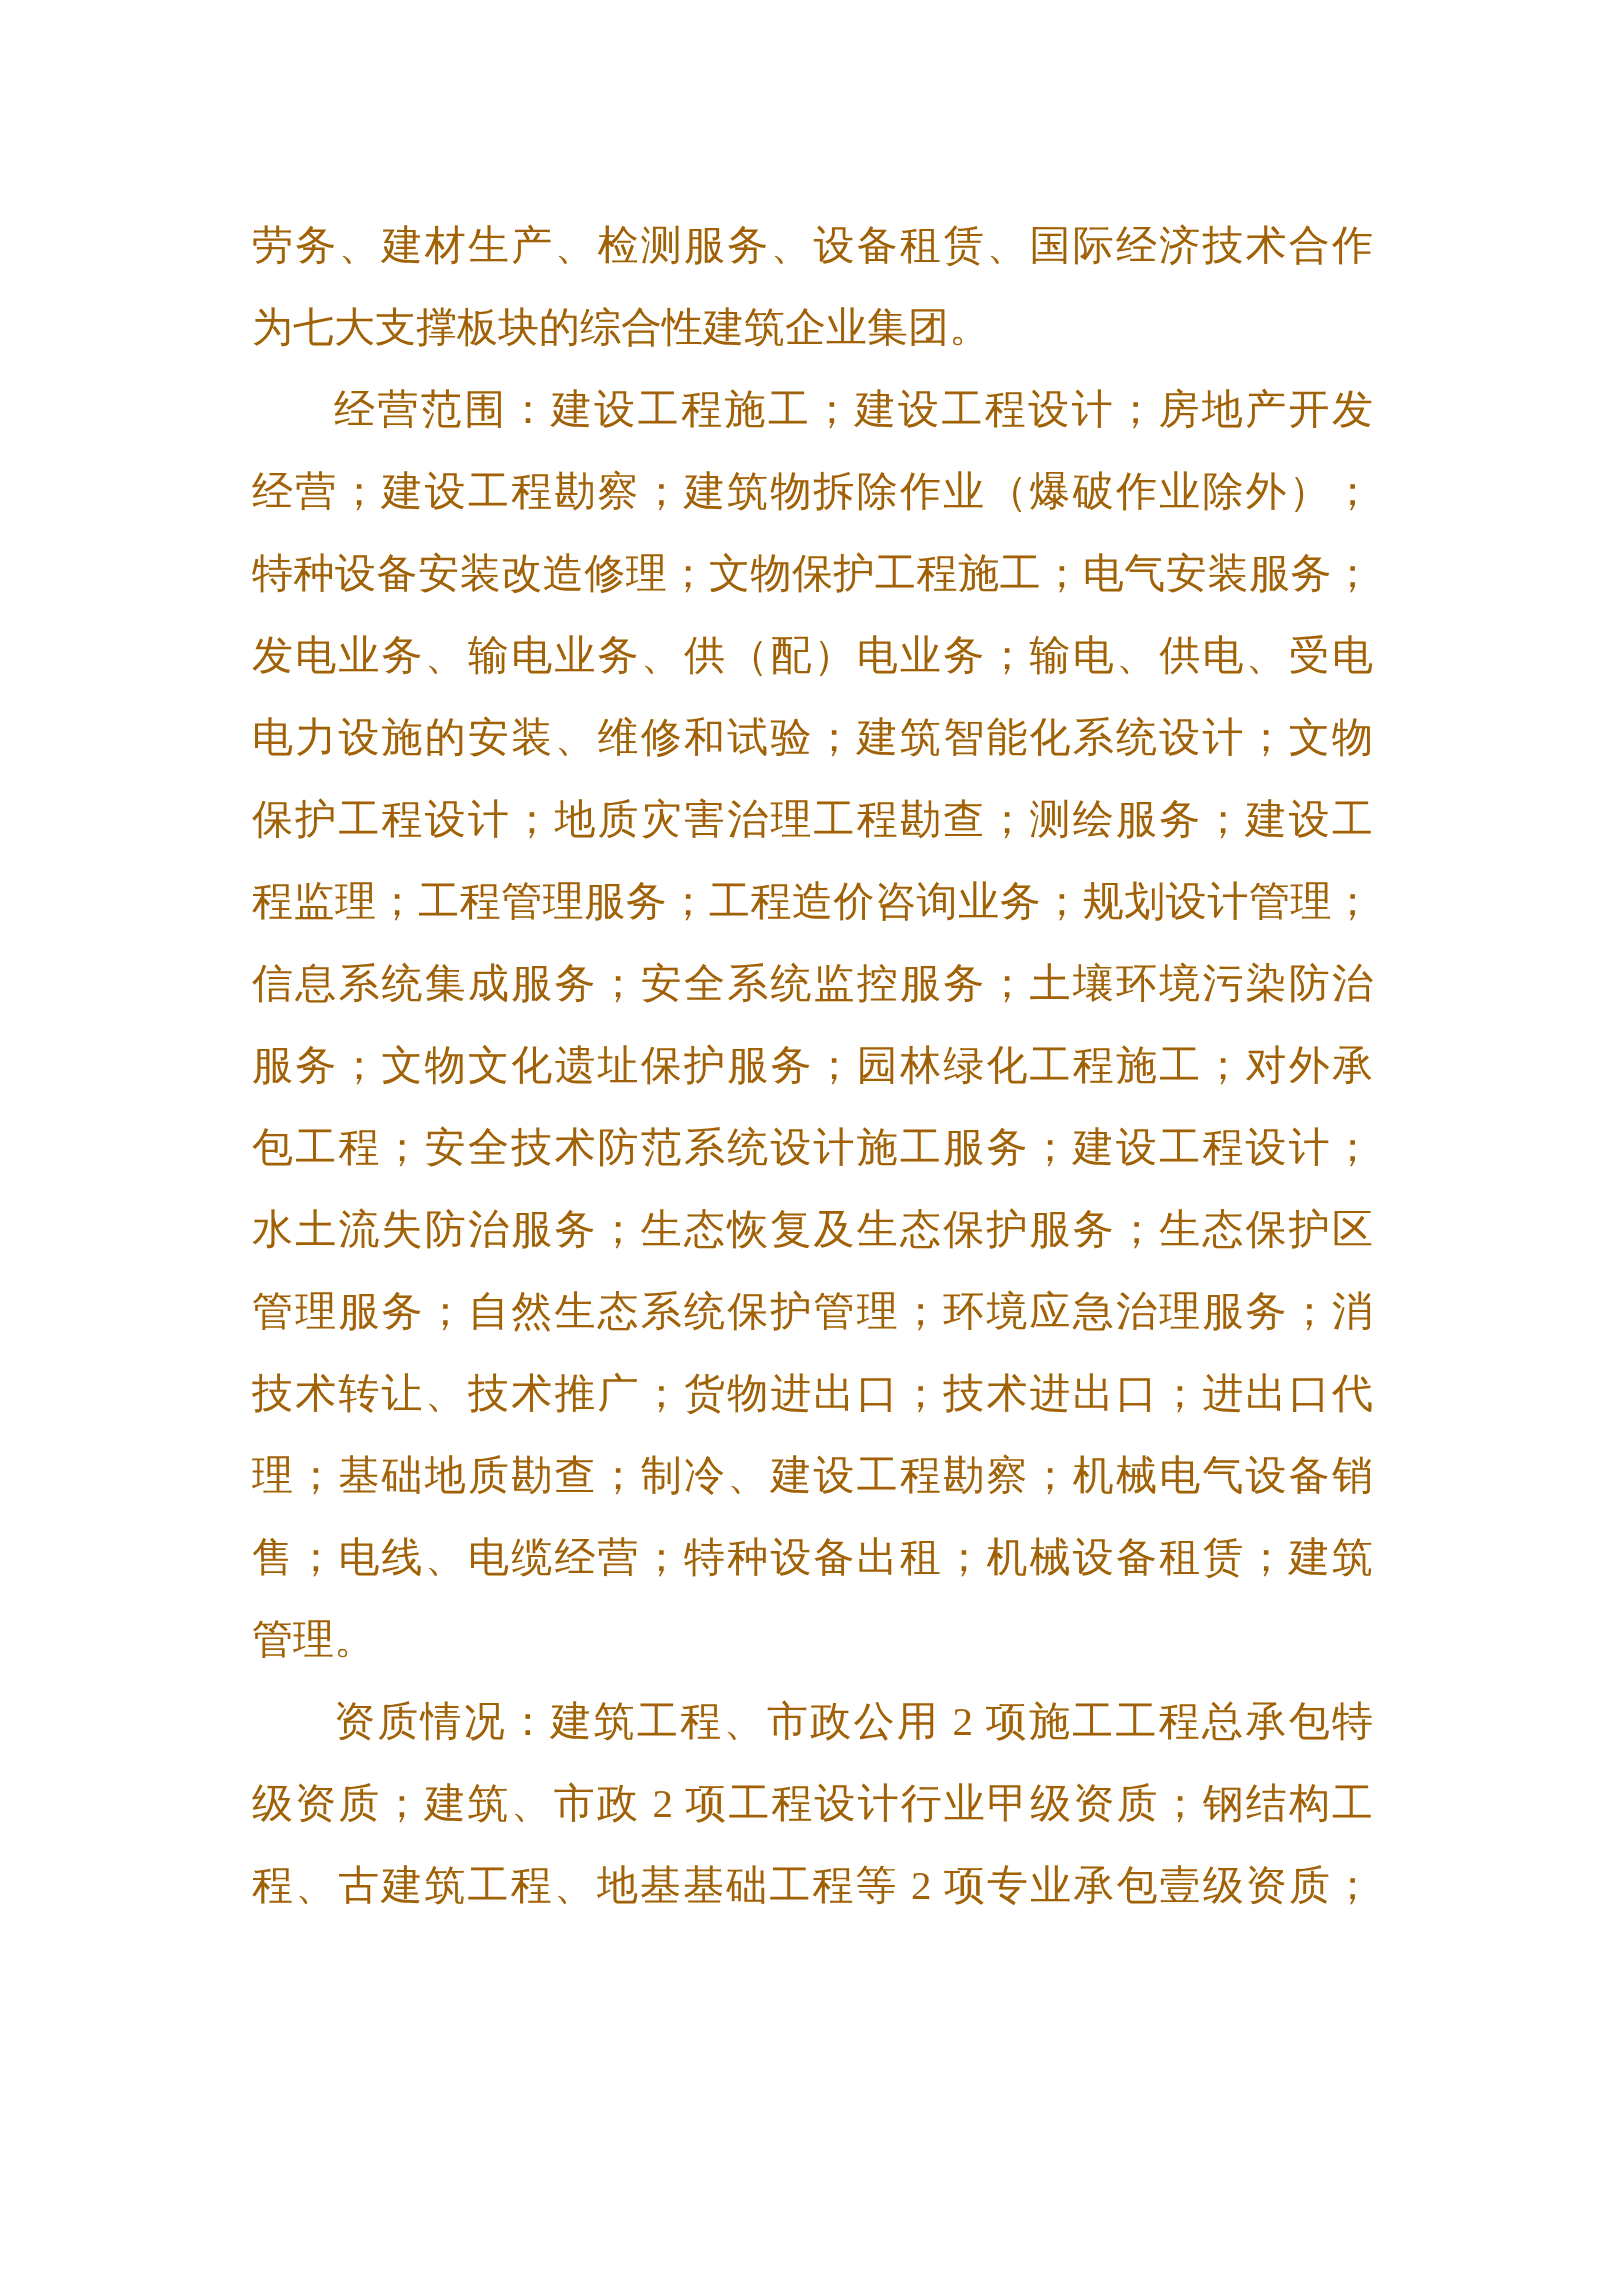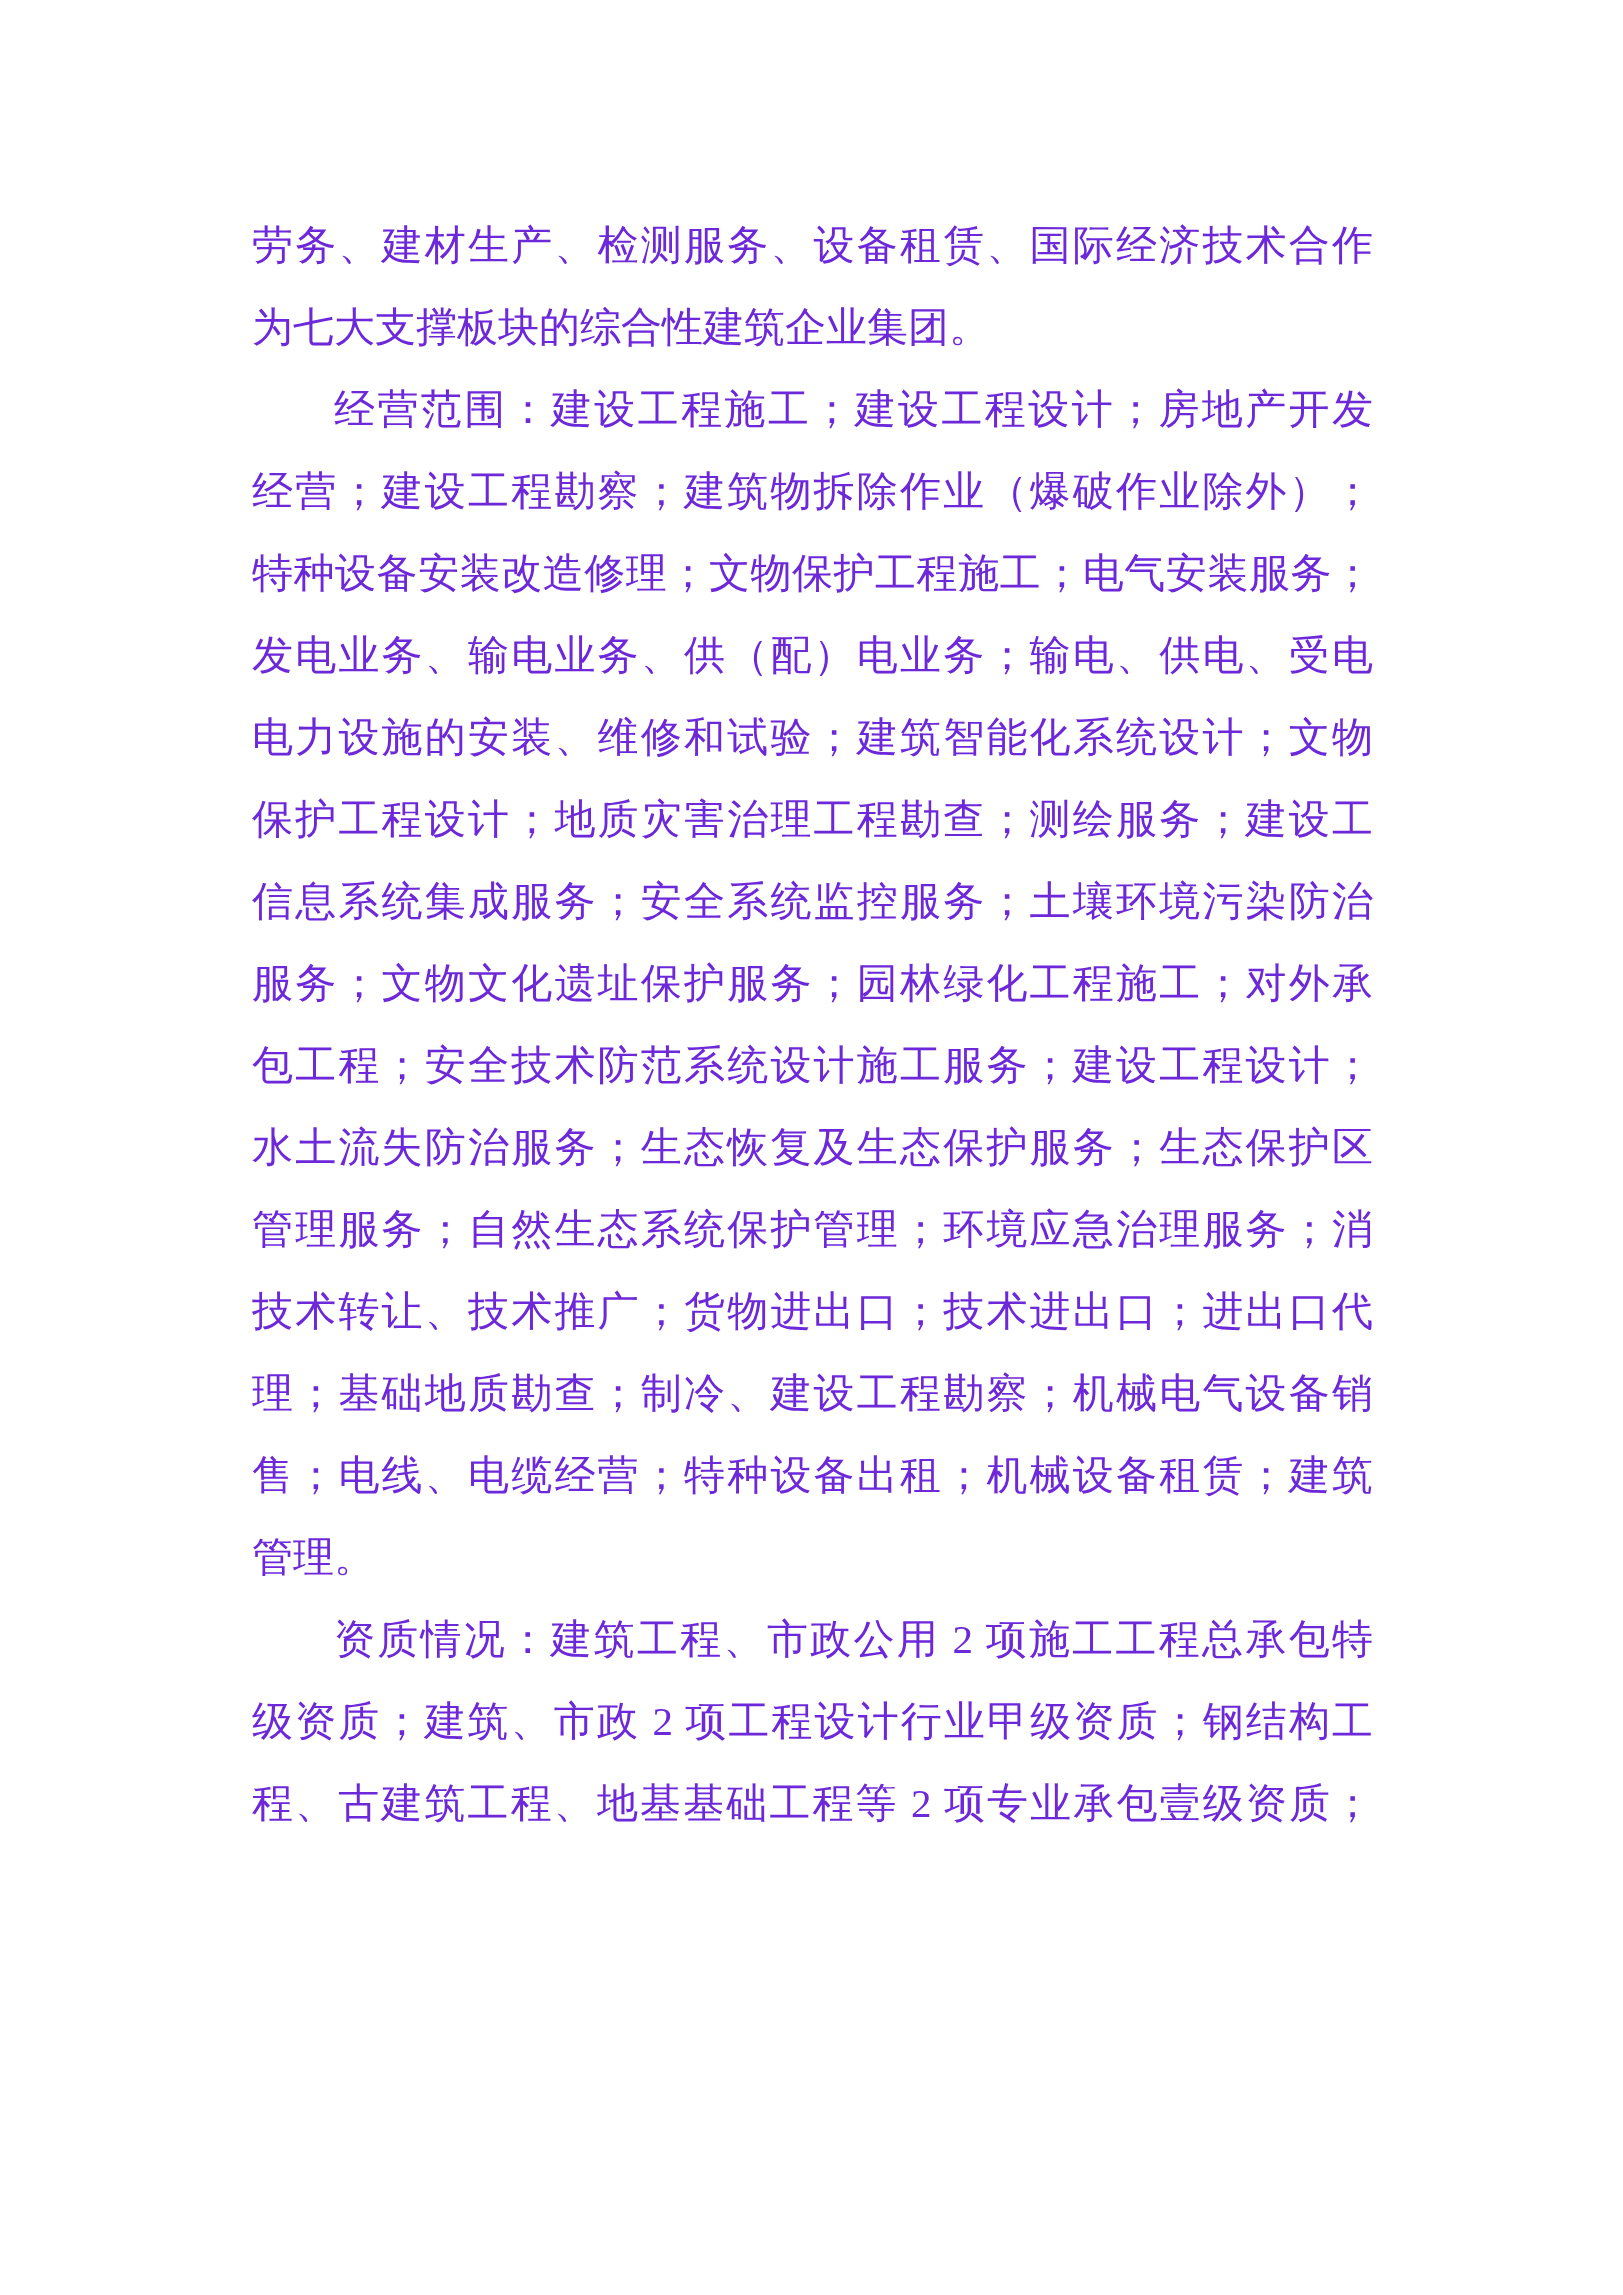--- a/index.html
+++ b/index.html
@@ -17,21 +17,21 @@
   .page {
     position: absolute;
     inset: 0;
     background: #ffffff;
   }
   .textblock {
     position: absolute;
     left: 252px;
     top: 204px;
     width: 1121px;
-    color: #6d28d9;
+    color: #a16207;
   }
   .line {
     font-size: 41px;
     line-height: 82px;
     letter-spacing: 0;
     white-space: normal;
   }
   .line.justify {
     text-align: justify;
     text-align-last: justify;
@@ -54,20 +54,21 @@
         <div class="line justify">劳务、建材生产、检测服务、设备租赁、国际经济技术合作</div>
         <div class="line plain">为七大支撑板块的综合性建筑企业集团。</div>
       </div>
       <div class="paragraph">
         <div class="line justify indent">经营范围：建设工程施工；建设工程设计；房地产开发</div>
         <div class="line justify">经营；建设工程勘察；建筑物拆除作业（爆破作业除外）；</div>
         <div class="line justify">特种设备安装改造修理；文物保护工程施工；电气安装服务；</div>
         <div class="line justify">发电业务、输电业务、供（配）电业务；输电、供电、受电</div>
         <div class="line justify">电力设施的安装、维修和试验；建筑智能化系统设计；文物</div>
         <div class="line justify">保护工程设计；地质灾害治理工程勘查；测绘服务；建设工</div>
+        <div class="line justify">程监理；工程管理服务；工程造价咨询业务；规划设计管理；</div>
         <div class="line justify">信息系统集成服务；安全系统监控服务；土壤环境污染防治</div>
         <div class="line justify">服务；文物文化遗址保护服务；园林绿化工程施工；对外承</div>
         <div class="line justify">包工程；安全技术防范系统设计施工服务；建设工程设计；</div>
         <div class="line justify">水土流失防治服务；生态恢复及生态保护服务；生态保护区</div>
         <div class="line justify">管理服务；自然生态系统保护管理；环境应急治理服务；消</div>
         <div class="line justify">技术转让、技术推广；货物进出口；技术进出口；进出口代</div>
         <div class="line justify">理；基础地质勘查；制冷、建设工程勘察；机械电气设备销</div>
         <div class="line justify">售；电线、电缆经营；特种设备出租；机械设备租赁；建筑</div>
         <div class="line plain">管理。</div>
       </div>

